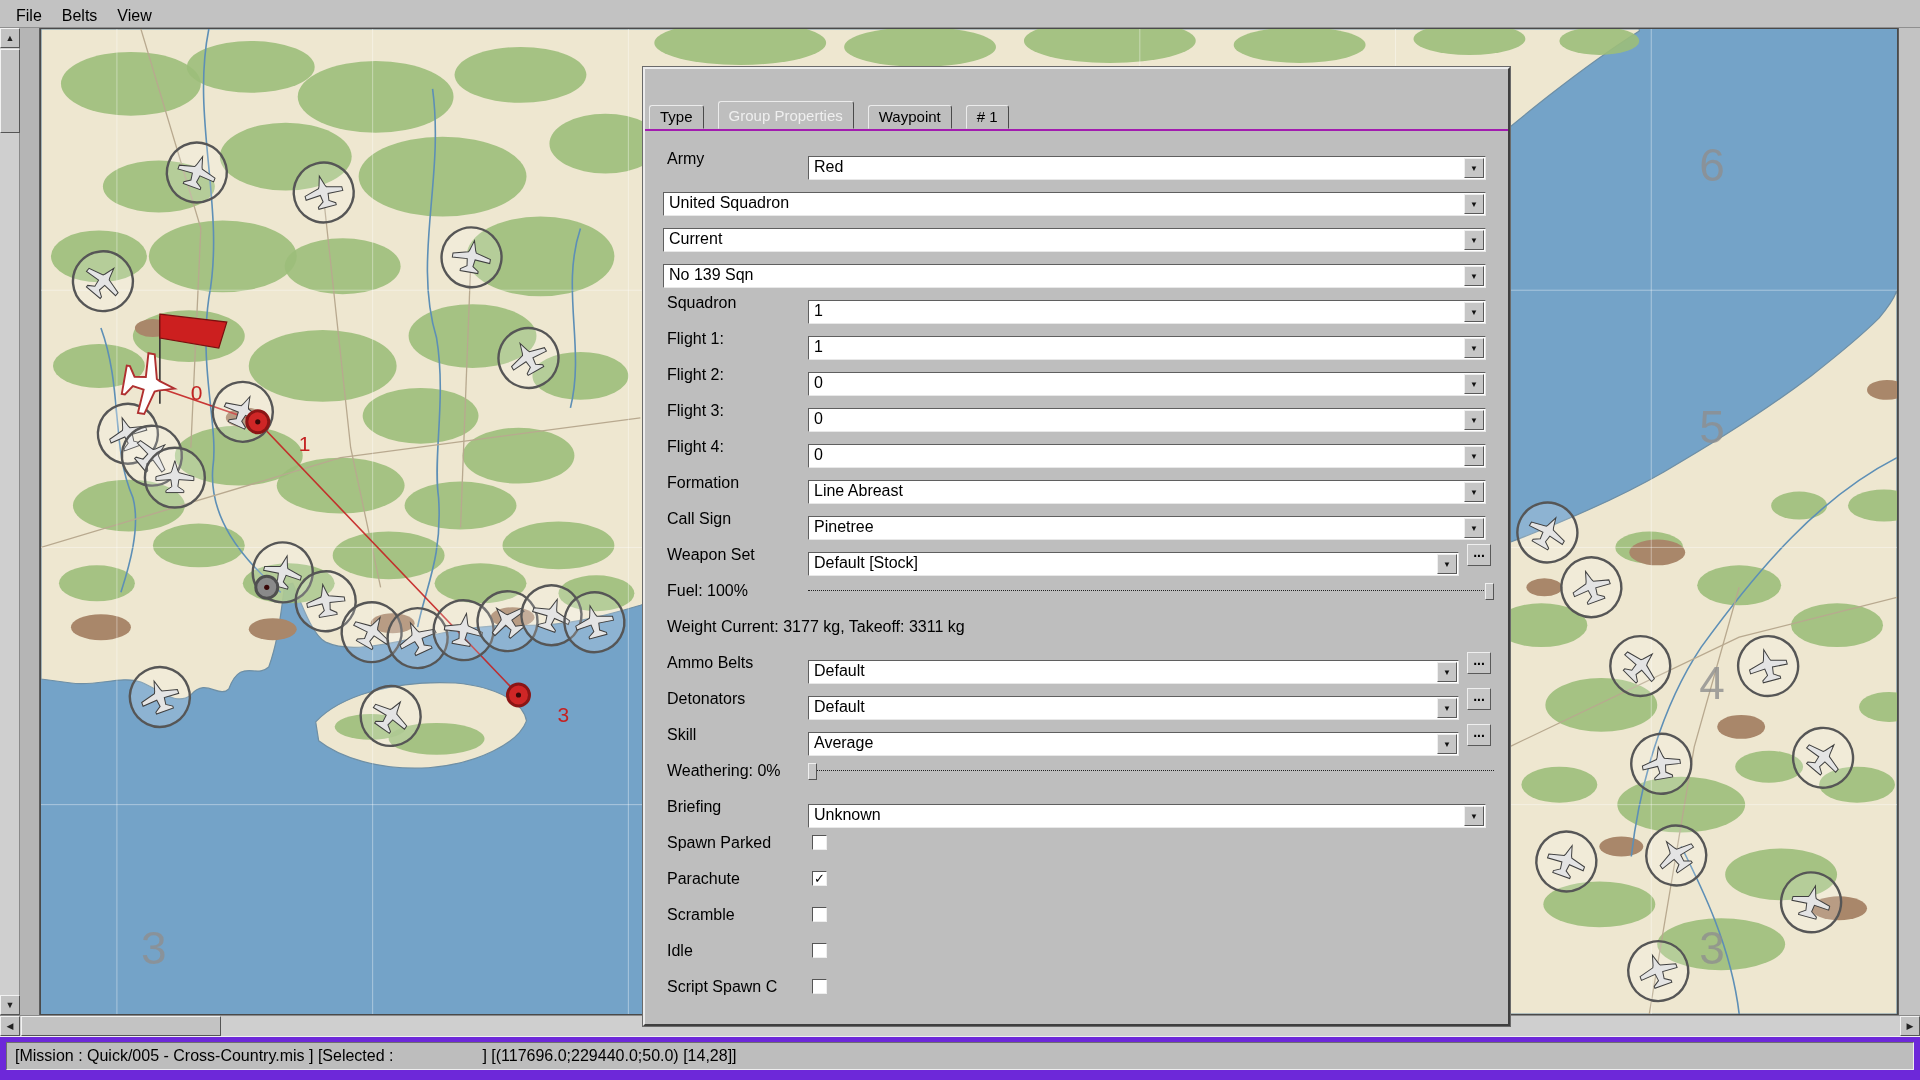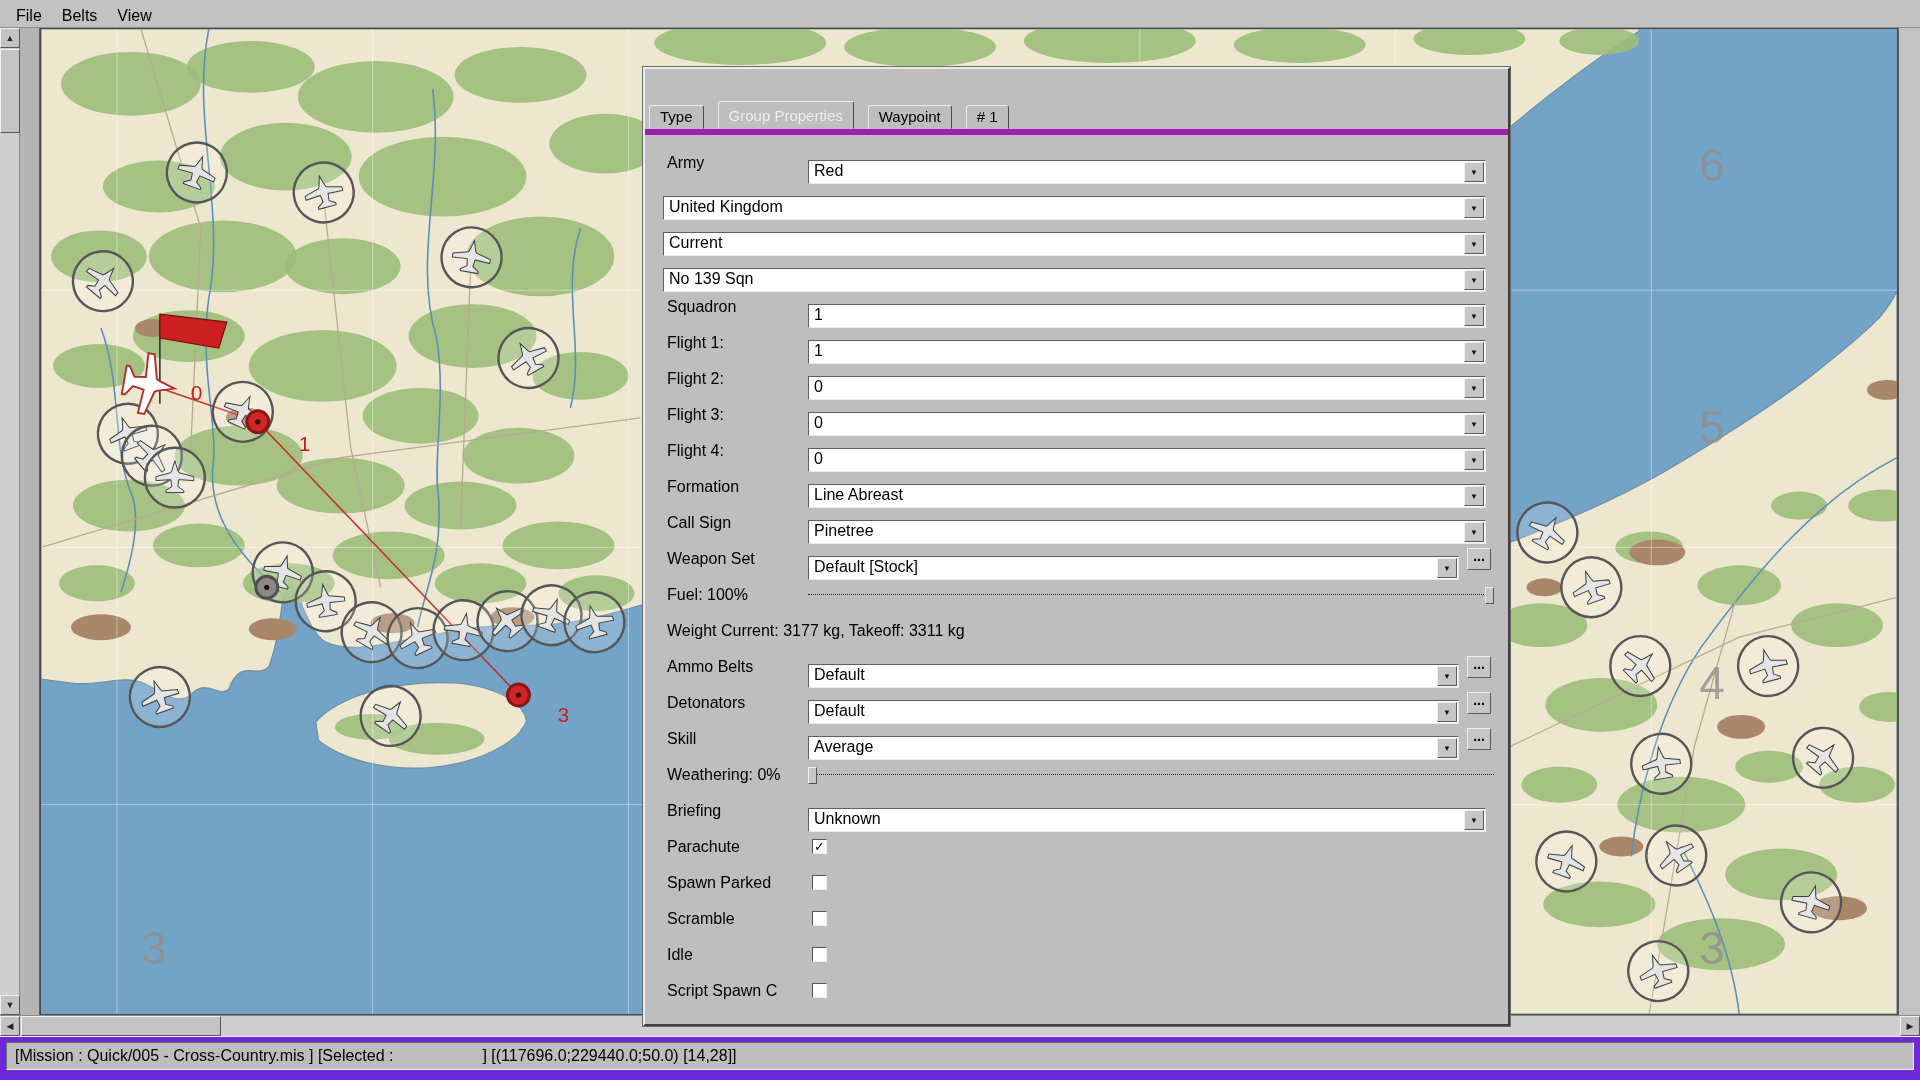--- a/index.html
+++ b/index.html
@@ -64,21 +64,21 @@
               background:linear-gradient(90deg,#060682,#3a7ad0);
               display:flex; align-items:center; padding-left:7px; }
   .titletext { color:#fff; font-weight:bold; font-size:16px; }
   .closebtn { position:absolute; right:3px; top:3px; width:21px; height:19px; background:#c3c3c3;
               border:1px solid; border-color:#f2f2f2 #555 #555 #f2f2f2;
               font-size:13px; font-weight:bold; color:#000; text-align:center; line-height:17px; }
   .tabs { position:absolute; left:4px; top:32px; right:4px; height:28px; display:flex; align-items:flex-end; gap:14px; }
   .tab { height:24px; padding:2px 10px 0; background:#bebebe; font-size:15px; color:#000;
          border:1px solid; border-color:#ececec #4a4a4a #bebebe #ececec; border-radius:3px 3px 0 0; }
   .tab.active { height:28px; padding-top:5px; color:#efefef; z-index:2; }
-  .dform { position:absolute; left:0; right:0; top:60px; bottom:2px; padding-top:10px; border-top:6px solid #a21caf; }
+  .dform { position:absolute; left:0; right:0; top:60px; bottom:2px; padding-top:10px; border-top:2px solid #a21caf; }
   .frow { position:relative; height:36px; }
   .flabel { position:absolute; left:22px; top:0; line-height:36px; font-size:16px; color:#000; white-space:pre; }
   .dropdown { position:absolute; left:163px; top:6px; width:678px; height:24px; background:#fff;
               border:1px solid; border-color:#5f5f5f #e8e8e8 #e8e8e8 #5f5f5f;margin-top:9px; }
   .dropdown.full { left:18px; width:823px; }
   .dropdown.withmore { width:651px;padding-left:36px; }
   .ddval { position:absolute; left:5px; top:1px; font-size:16px; color:#000; white-space:nowrap; }
   .ddbtn { position:absolute; right:1px; top:1px; bottom:1px; width:20px; background:#c6c6c6;
            border:1px solid; border-color:#efefef #5a5a5a #5a5a5a #efefef;
            font-size:8px; color:#111; display:flex; align-items:center; justify-content:center; }
@@ -326,21 +326,21 @@
     <div class="dform">
         <div class="frow">
           <div class="flabel">Army</div>
           <div class="dropdown">
             <span class="ddval">Red</span>
             <span class="ddbtn">▼</span>
           </div>
         </div>
         <div class="frow">
           <div class="dropdown full">
-            <span class="ddval">United Kingdom</span>
+            <span class="ddval">United Squadron</span>
             <span class="ddbtn">▼</span>
           </div>
         </div>
         <div class="frow">
           <div class="dropdown full">
             <span class="ddval">Current</span>
             <span class="ddbtn">▼</span>
           </div>
         </div>
         <div class="frow">
@@ -446,28 +446,28 @@
           </div>
         </div>
         <div class="frow">
           <div class="flabel">Briefing</div>
           <div class="dropdown">
             <span class="ddval">Unknown</span>
             <span class="ddbtn">▼</span>
           </div>
         </div>
         <div class="frow">
+          <div class="flabel">Spawn Parked</div>
+          <div class="checkbox"></div>
+        </div>
+        <div class="frow">
           <div class="flabel">Parachute</div>
           <div class="checkbox">✓</div>
         </div>
         <div class="frow">
-          <div class="flabel">Spawn Parked</div>
-          <div class="checkbox"></div>
-        </div>
-        <div class="frow">
           <div class="flabel">Scramble</div>
           <div class="checkbox"></div>
         </div>
         <div class="frow">
           <div class="flabel">Idle</div>
           <div class="checkbox"></div>
         </div>
         <div class="frow">
           <div class="flabel">Script Spawn C</div>
           <div class="checkbox"></div>

